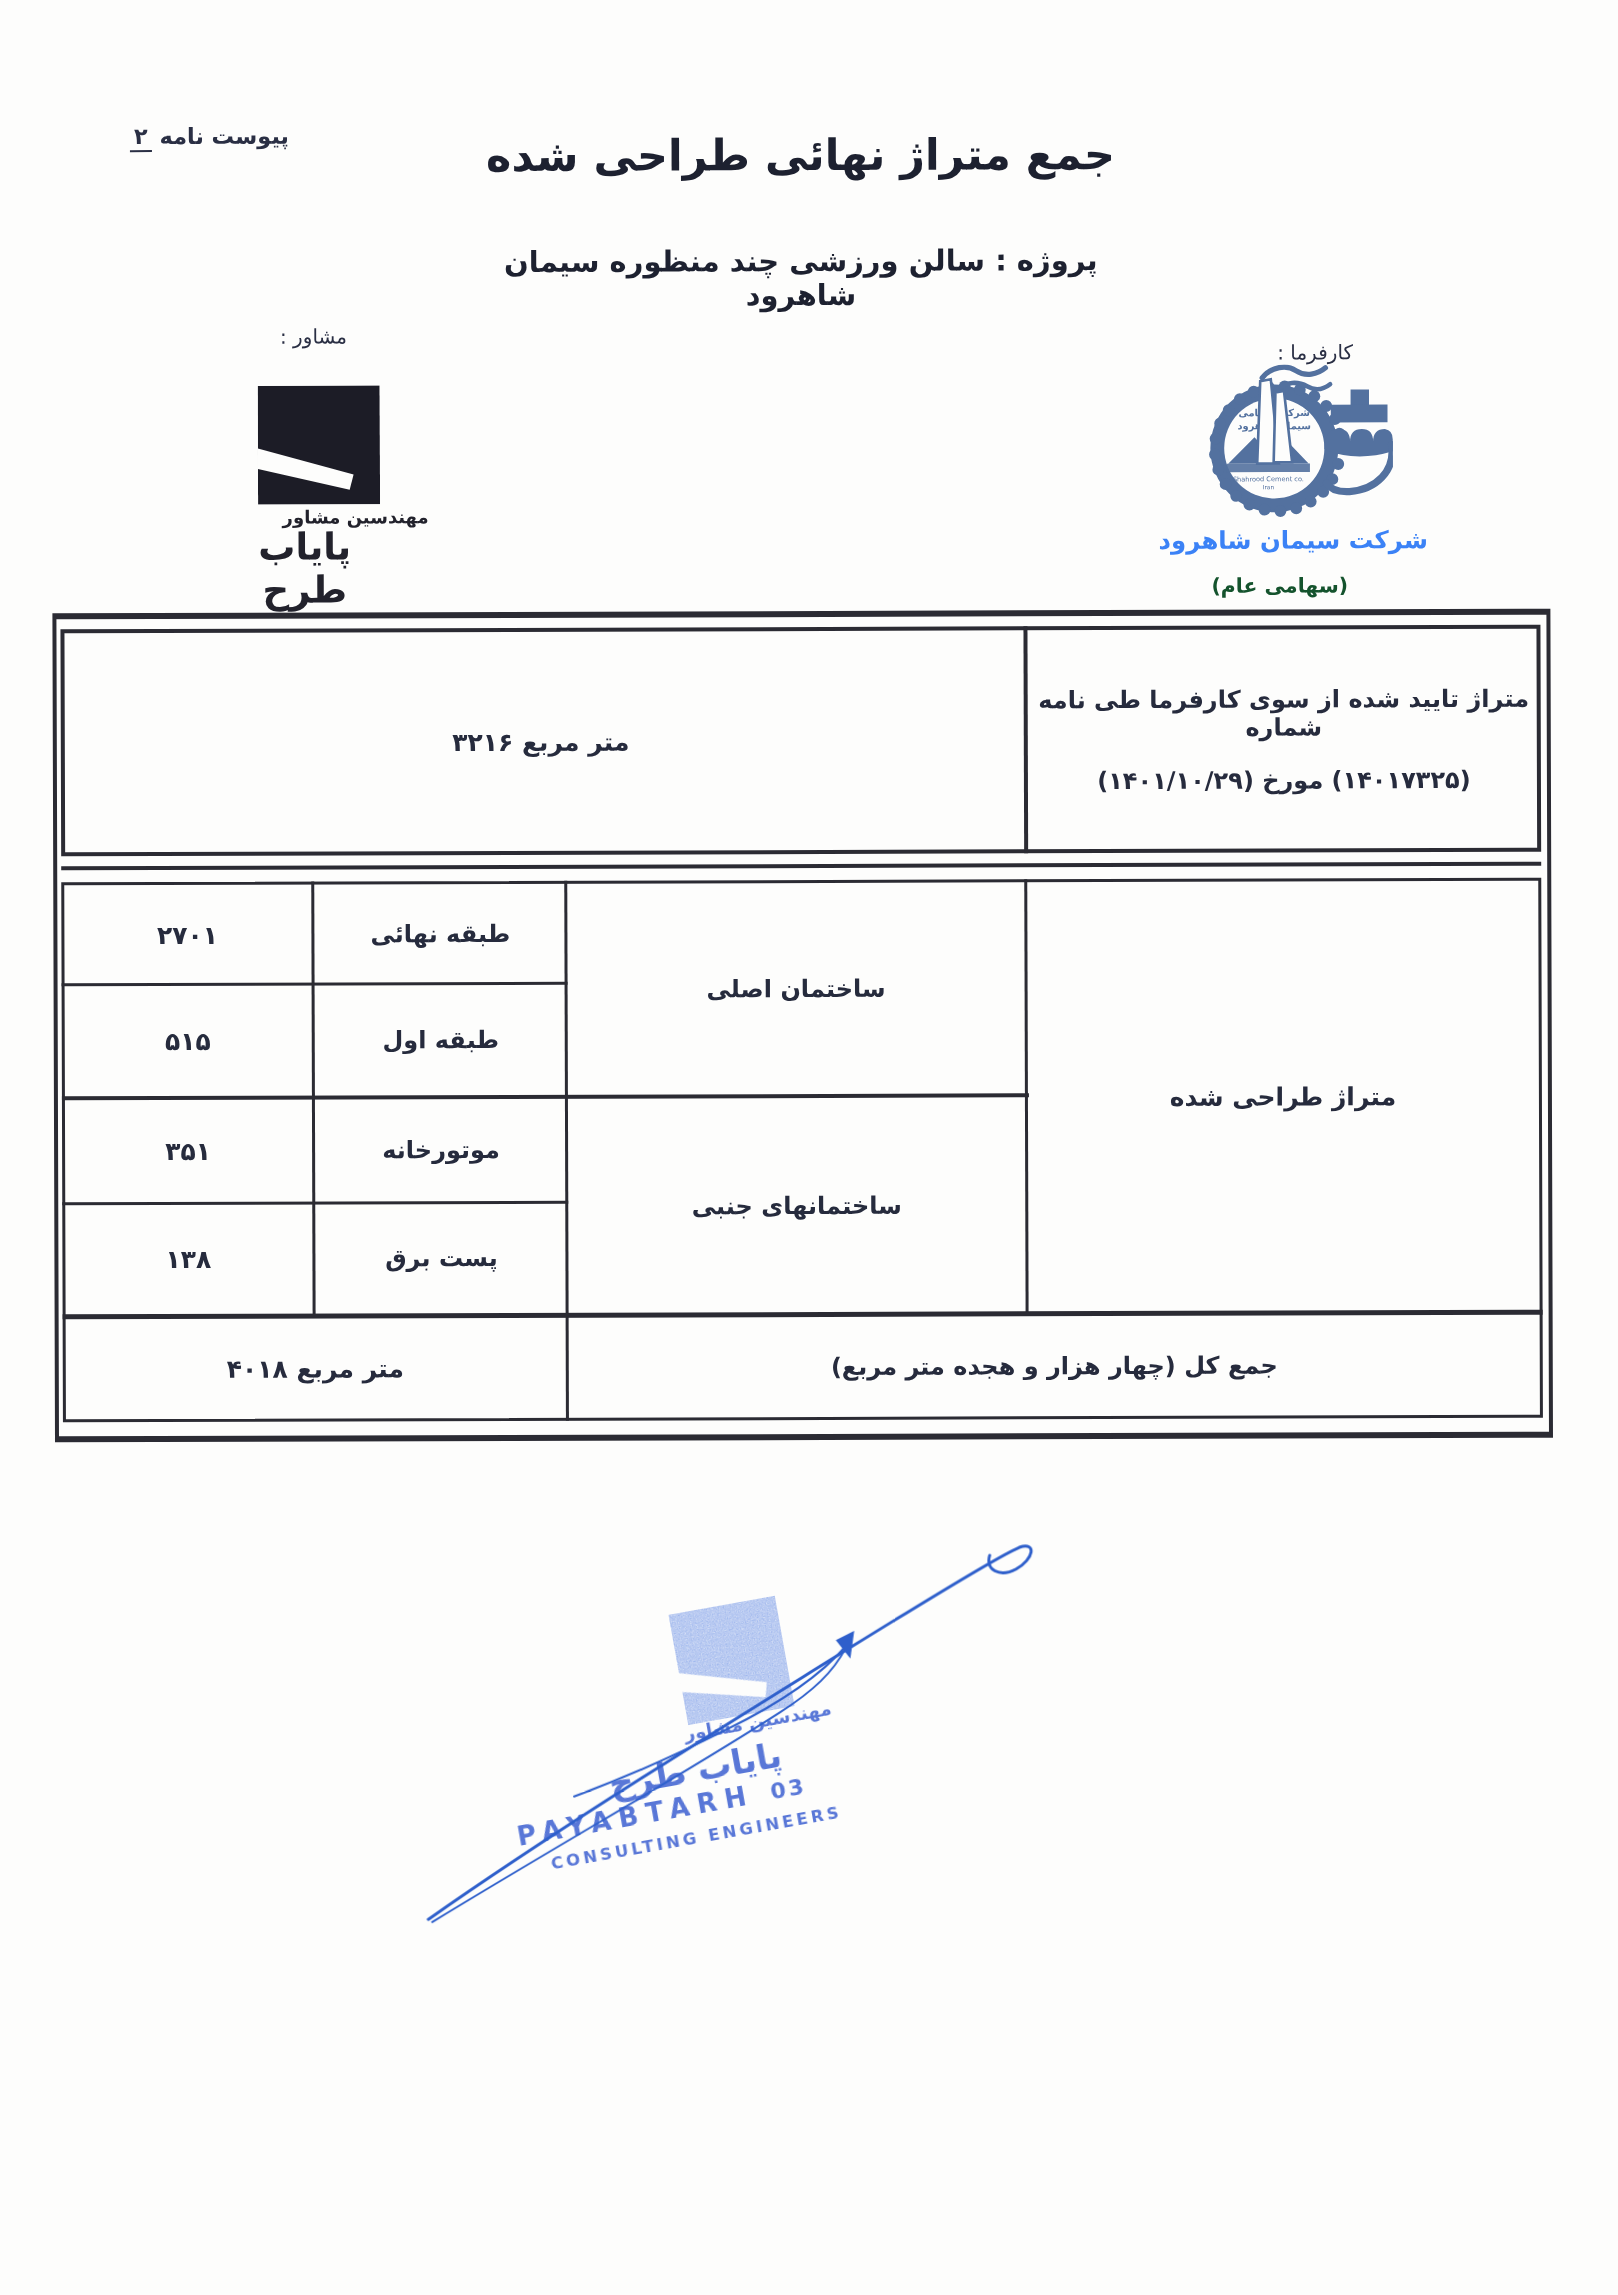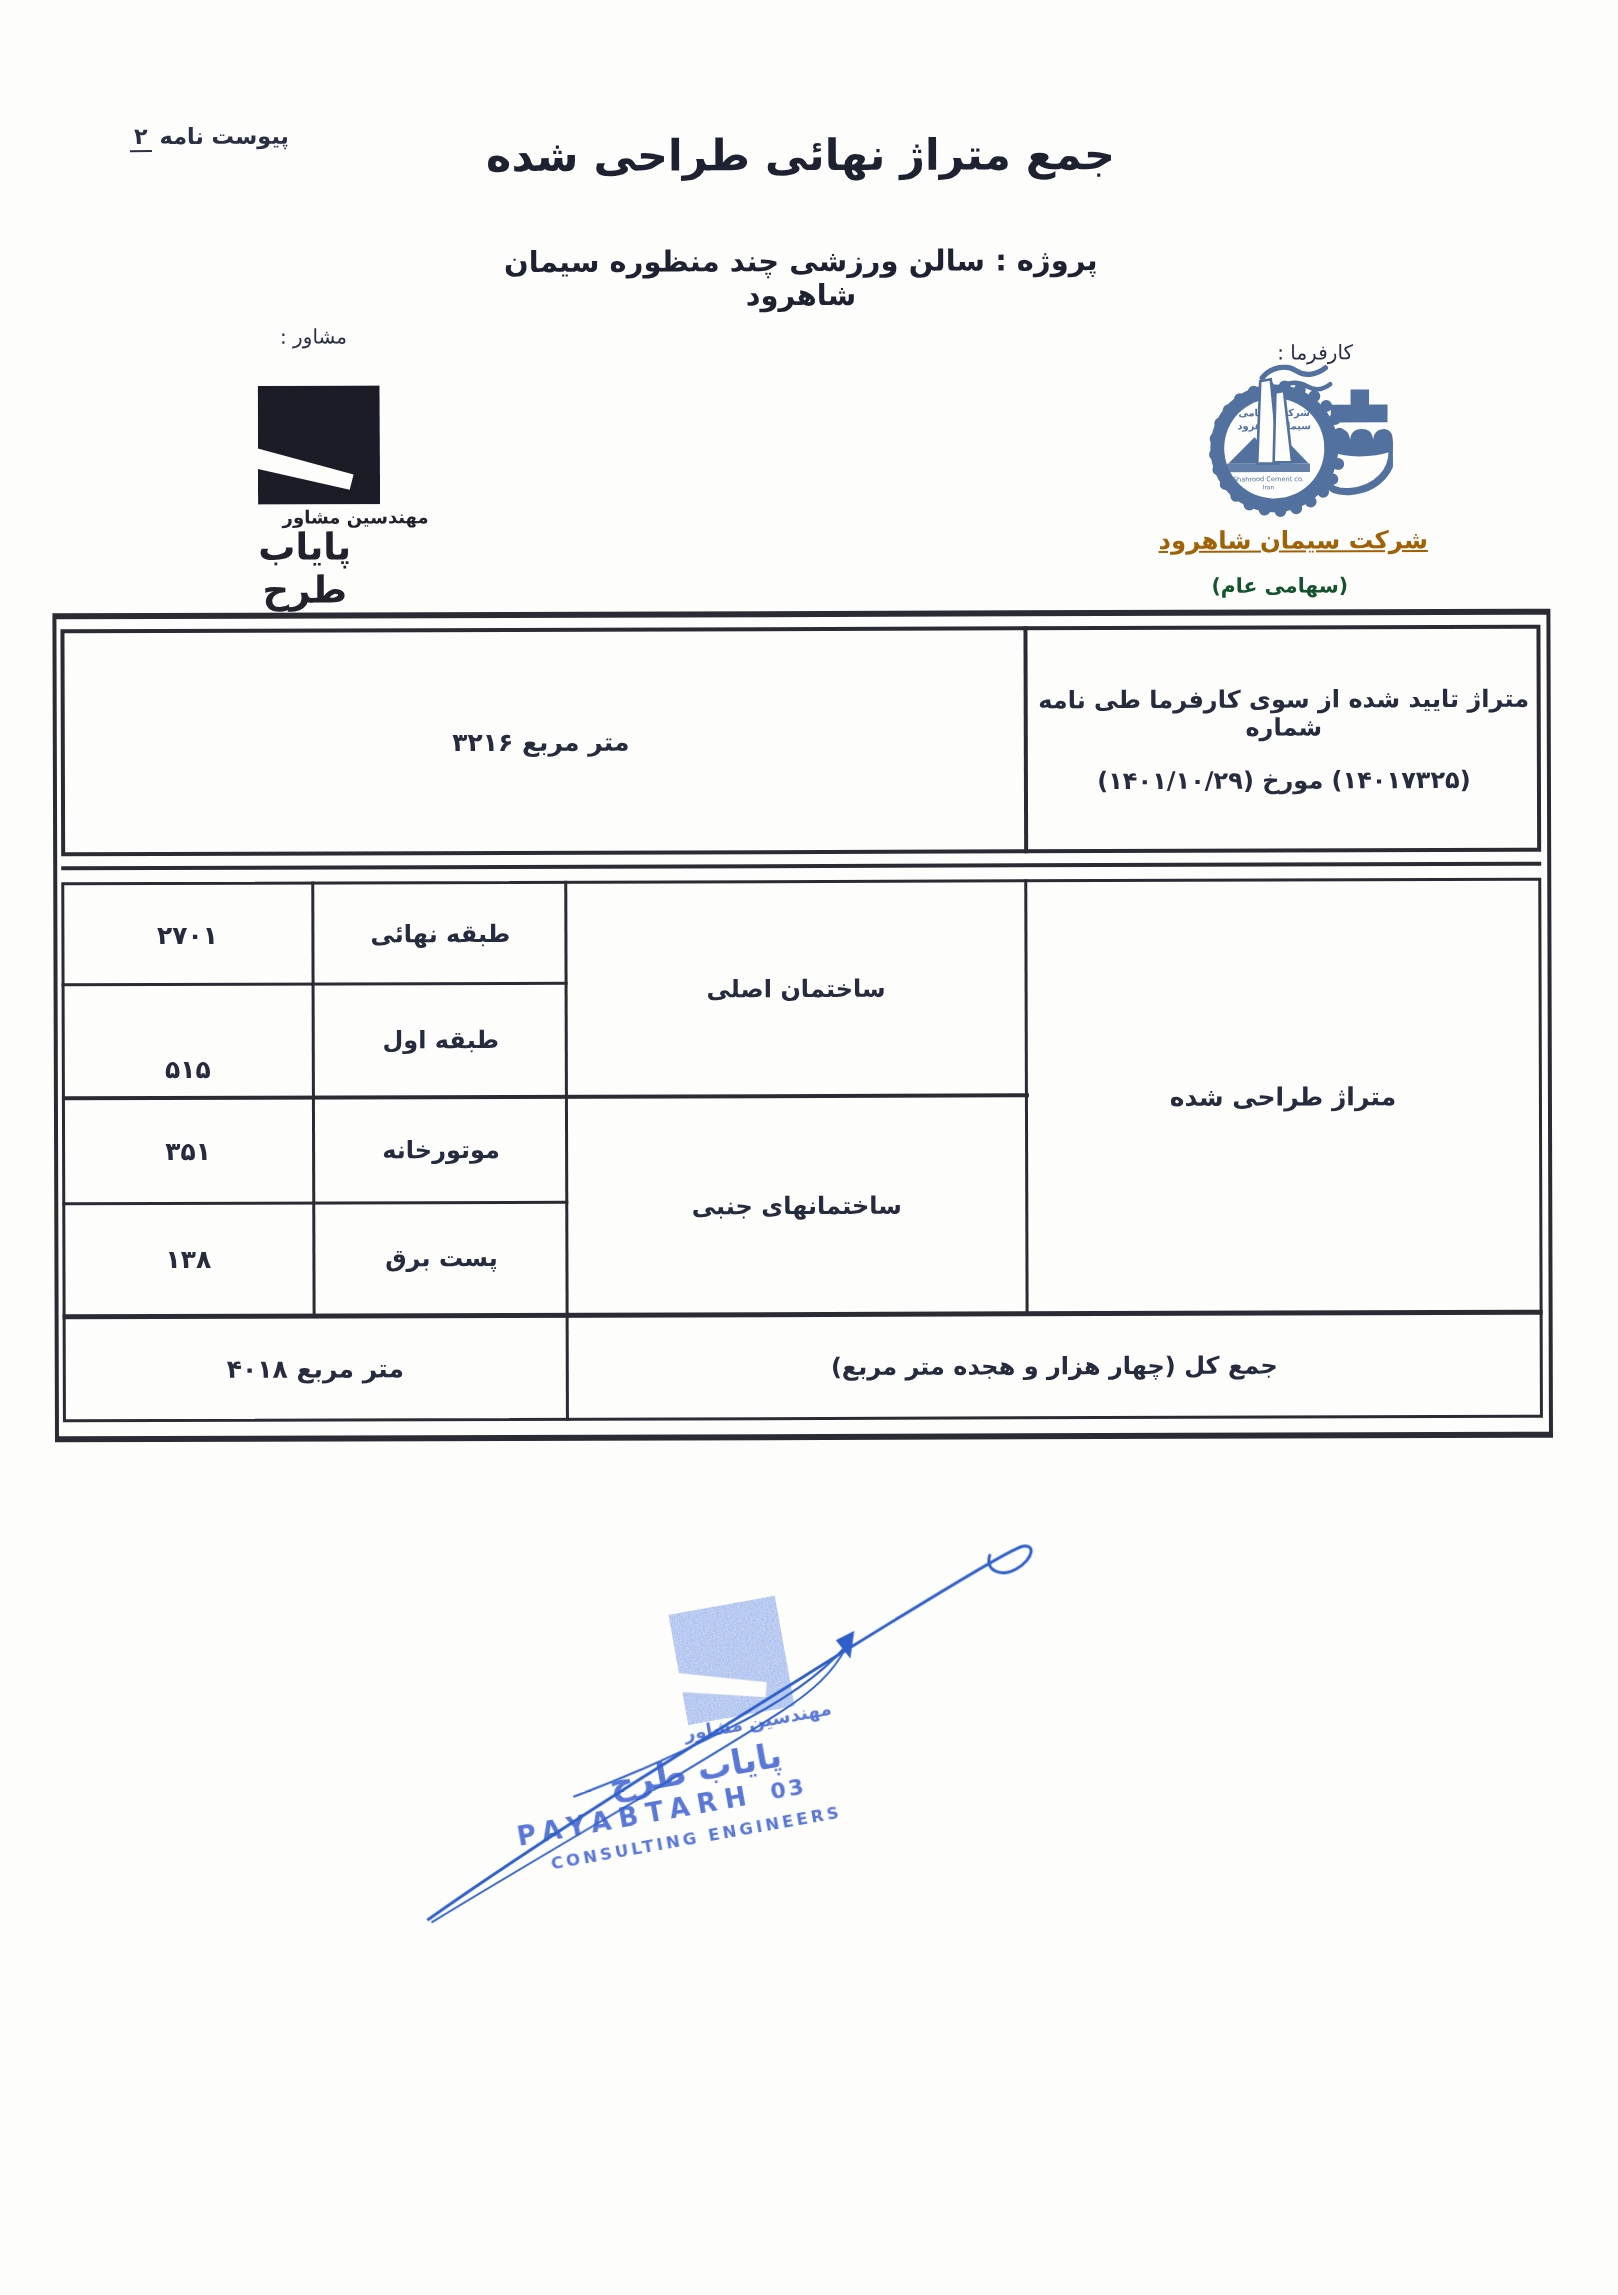--- a/index.html
+++ b/index.html
@@ -18,21 +18,21 @@
   .ctr { display:flex; align-items:center; justify-content:center; text-align:center; }
   .col { flex-direction: column; }
   .rule { background:#2b2b33; position:absolute; }
   .cellTxt { color:#262b3d; font-weight:bold; }
   
   .attach { font-size:22.4px; font-weight:600; color:#2a2f44; direction:rtl; }
   .attach .num { display:inline-block; border-bottom:2.6px solid #2a2f44; padding:0 4px 1.3px 4px; }
   .title { font-size:43px; font-weight:bold; color:#1d2130; direction:rtl; }
   .subtitle { font-size:29px; font-weight:bold; color:#1d2130; direction:rtl; }
   .blklabel { font-size:20px; color:#2a2f44; direction:rtl; }
-  .companyName { font-size:24.4px; font-weight:bold; color:#a16207; direction:rtl;text-decoration:underline; }
+  .companyName { font-size:24.4px; font-weight:bold; color:#3b82f6; direction:rtl; }
   .companyType { font-size:20.4px; font-weight:bold; color:#14532d; direction:rtl; }
   .consName1 { font-size:18px; font-weight:bold; color:#22222c; direction:rtl; }
   .consName2 { font-size:37px; font-weight:bold; color:#22222c; direction:rtl; }
   
   .frame { border:4px solid #2b2b33; border-top-width:6.6px; border-bottom-width:6px; }
   .sbox { border:4px solid #2b2b33; background:transparent; }
   .fs36 { font-size:24px; } .fs38 { font-size:25px; }
   .rtl { direction: rtl; }
   
   #stamp { transform: rotate(-10deg); transform-origin:184px 138px; color:#4a6bd4; opacity:0.92; filter: blur(0.3px); }
@@ -150,21 +150,21 @@
   <div class="rule" style="left:312px; top:880px; width:3.3px; height:434px;"></div>
   <div class="rule" style="left:565px; top:880px; width:3.3px; height:540px;"></div>
   <div class="rule" style="left:1025px; top:880px; width:3.3px; height:434px;"></div>
 
   <div class="rule" style="left:62px; top:981px; width:506px; height:2.6px;"></div>
   <div class="rule" style="left:62px; top:1094px; width:967px; height:4px;"></div>
   <div class="rule" style="left:62px; top:1200px; width:506px; height:2.6px;"></div>
   <div class="rule" style="left:62px; top:1312px; width:1480px; height:4.6px;"></div>
 
   <div class="abs ctr cellTxt fs38" style="left:65px; top:884px; width:246px; height:98px;">۲۷۰۱</div>
-  <div class="abs ctr cellTxt fs38" style="left:65px; top:984px; width:246px; height:110px;margin-top:28px;">۵۱۵</div>
+  <div class="abs ctr cellTxt fs38" style="left:65px; top:984px; width:246px; height:110px;">۵۱۵</div>
   <div class="abs ctr cellTxt fs38" style="left:65px; top:1098px; width:246px; height:102px;">۳۵۱</div>
   <div class="abs ctr cellTxt fs38" style="left:65px; top:1202px; width:246px; height:110px;">۱۳۸</div>
 
   <div class="abs ctr cellTxt fs36 rtl" style="left:317px; top:884px; width:248px; height:98px;">طبقه نهائی</div>
   <div class="abs ctr cellTxt fs36 rtl" style="left:317px; top:984px; width:248px; height:110px;">طبقه اول</div>
   <div class="abs ctr cellTxt fs36 rtl" style="left:317px; top:1098px; width:248px; height:102px;">موتورخانه</div>
   <div class="abs ctr cellTxt fs36 rtl" style="left:317px; top:1202px; width:248px; height:110px;">پست برق</div>
 
   <div class="abs ctr cellTxt fs36 rtl" style="left:568px; top:884px; width:457px; height:210px;">ساختمان اصلی</div>
   <div class="abs ctr cellTxt fs36 rtl" style="left:568px; top:1098px; width:457px; height:215px;">ساختمانهای جنبی</div>

